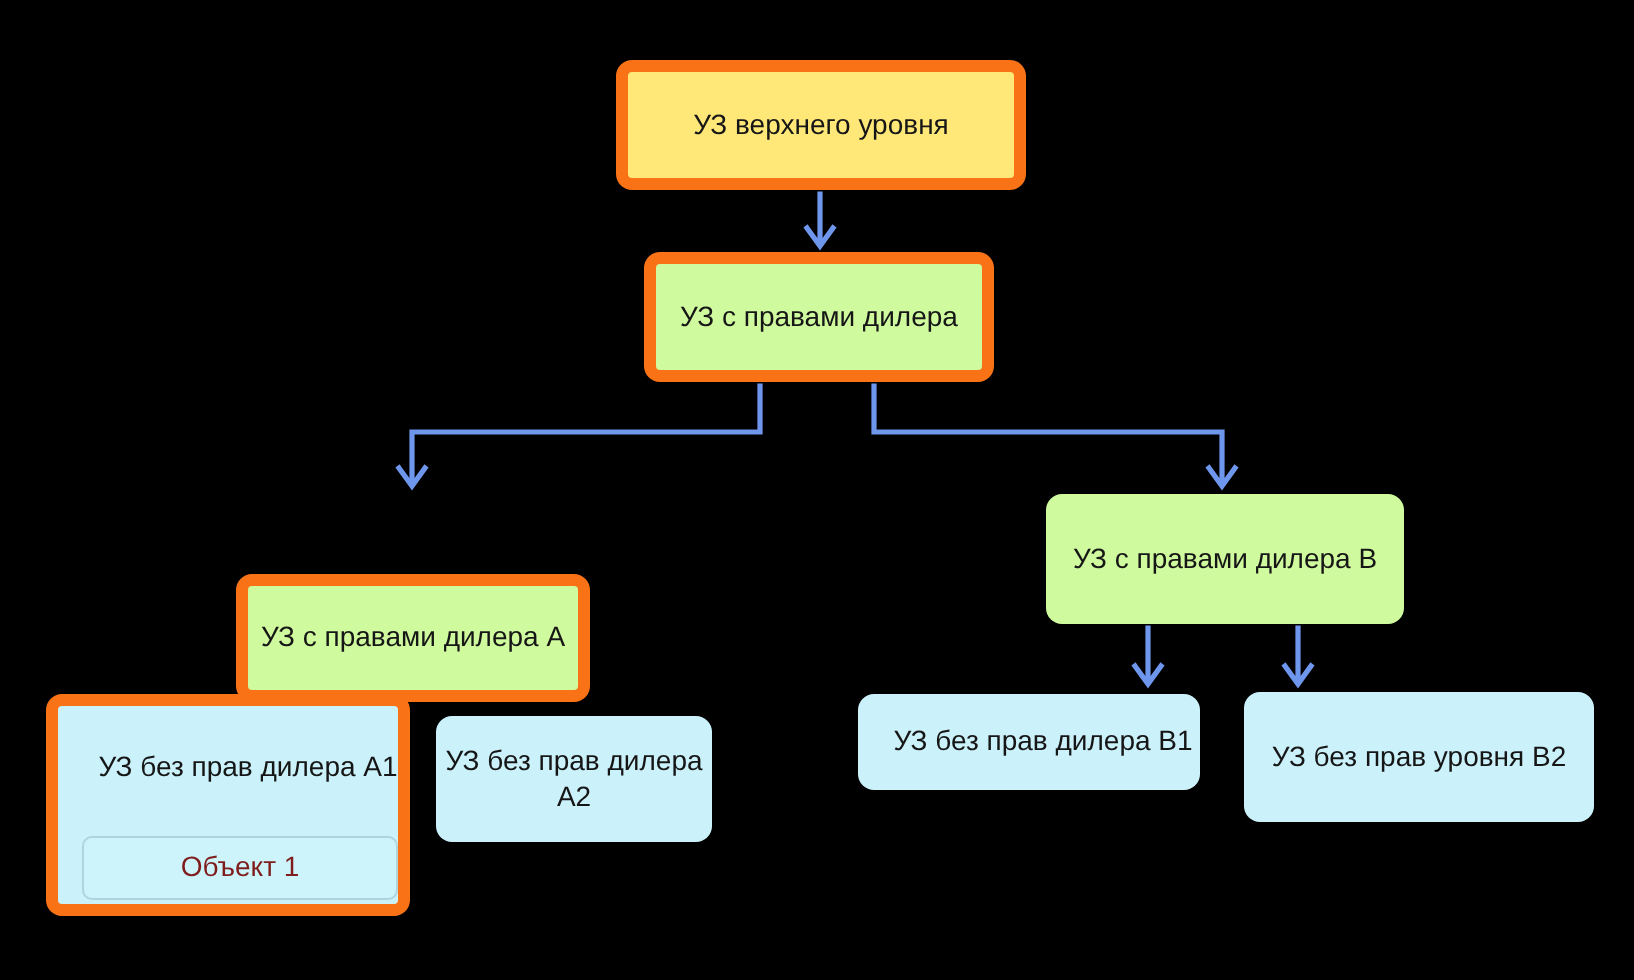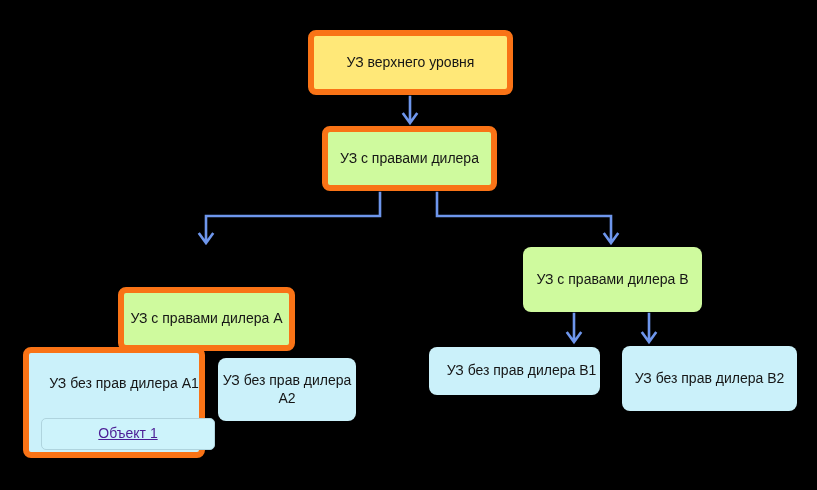--- a/index.html
+++ b/index.html
@@ -41,32 +41,31 @@
     display: flex;
     align-items: center;
     justify-content: center;
     width: 100%;
     margin-left: 20px;
   }
   .inner-object {
     position: absolute;
     left: 12px;
     top: 65px;
-    width: 174px;
+    width: 158px;
     height: 32px;
     box-sizing: border-box;
     border: 1px solid #AFD4DE;
     border-radius: 5px;
     background: #CDF3FB;
     display: flex;
     align-items: center;
     justify-content: center;
     font-size: 14px;
-    color: #4c1d95;
-    text-decoration: underline;
+    color: #7f1d1d;
   }
   svg.connectors {
     position: absolute;
     left: 0;
     top: 0;
     pointer-events: none;
   }
   svg.connectors path {
     fill: none;
     stroke: #6E96EC;
@@ -124,16 +123,16 @@
 
   <div class="node fill-blue" style="left:218px; top:337px; width:138px; height:63px;margin-top:21px;">
     <span>УЗ без прав дилера A2</span>
   </div>
 
   <div class="node fill-blue" style="left:429px; top:347px; width:171px; height:48px;padding-left:14px;">
     <span>УЗ без прав дилера B1</span>
   </div>
 
   <div class="node fill-blue" style="left:622px; top:346px; width:175px; height:65px;">
-    <span>УЗ без прав дилера B2</span>
+    <span>УЗ без прав уровня B2</span>
   </div>
 
 </div>
 
 </body></html>

